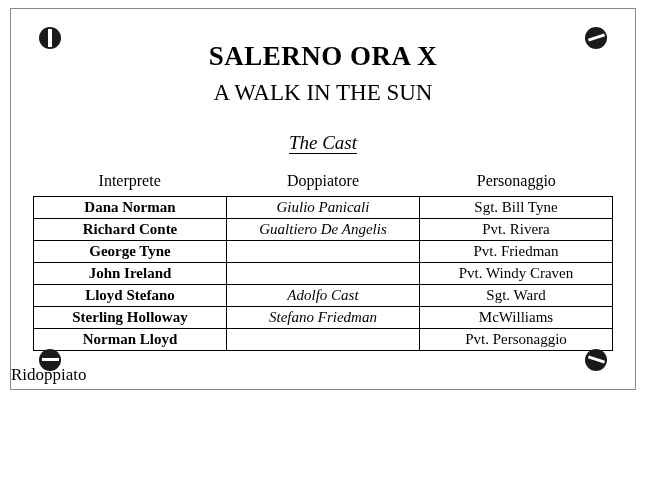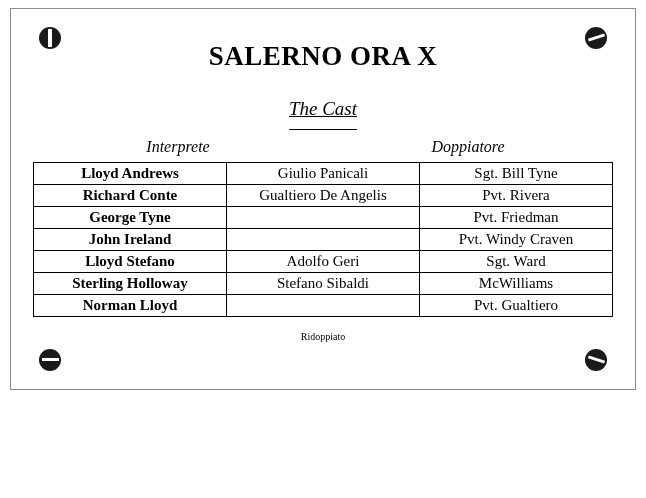--- a/index.html
+++ b/index.html
@@ -76,57 +76,56 @@
     margin-top: 8px;
   }
   .cast-heading {
     text-align: center;
     font-style: italic;
     font-size: 19px;
     margin-top: 26px;
   }
   .cast-heading span {
     border-bottom: 1px solid #000000;
-    padding-bottom: 10px;
-    text-decoration: underline;
+    padding-bottom: 0;
   }
   .col-headers {
     display: flex;
     margin: 18px 22px 0 22px;
   }
   .col-headers div {
     flex: 1 1 33.333%;
     text-align: center;
-    font-style: italic;
     font-size: 16px;
   }
   table.cast {
     margin: 6px 22px 0 22px;
     width: calc(100% - 44px);
     border-collapse: collapse;
     table-layout: fixed;
   }
   table.cast td {
     border: 1px solid #000000;
     height: 21px;
     text-align: center;
     font-size: 15px;
     padding: 0 2px;
   }
   td.interprete {
     font-weight: bold;
   }
   td.doppiatore {
+    font-style: italic;
   }
   td.personaggio {
     font-weight: normal;
   }
   .footer-note {
-    text-align: center;
-    font-size: 10px;
+    text-align: left;
+    font-size: 17px;
     margin-top: 14px;
   }
 </style>
 </head>
 <body>
 
 <div class="page">
   <div class="sheet">
 
     <div class="screw tl">
@@ -136,64 +135,66 @@
         <div class="slot"></div>
       </div>
     <div class="screw bl">
         <div class="slot"></div>
       </div>
     <div class="screw br">
         <div class="slot"></div>
       </div>
 
     <div class="title-main">SALERNO ORA X</div>
+    <div class="title-sub">A WALK IN THE SUN</div>
 
     <div class="cast-heading"><span>The Cast</span></div>
 
     <div class="col-headers">
       <div>Interprete</div>
       <div>Doppiatore</div>
+      <div>Personaggio</div>
     </div>
 
     <table class="cast">
       <tbody>
         <tr>
-          <td class="interprete">Lloyd Andrews</td>
+          <td class="interprete">Dana Norman</td>
           <td class="doppiatore">Giulio Panicali</td>
           <td class="personaggio">Sgt. Bill Tyne</td>
         </tr>
         <tr>
           <td class="interprete">Richard Conte</td>
           <td class="doppiatore">Gualtiero De Angelis</td>
           <td class="personaggio">Pvt. Rivera</td>
         </tr>
         <tr>
           <td class="interprete">George Tyne</td>
           <td class="doppiatore"></td>
           <td class="personaggio">Pvt. Friedman</td>
         </tr>
         <tr>
           <td class="interprete">John Ireland</td>
           <td class="doppiatore"></td>
           <td class="personaggio">Pvt. Windy Craven</td>
         </tr>
         <tr>
           <td class="interprete">Lloyd Stefano</td>
-          <td class="doppiatore">Adolfo Geri</td>
+          <td class="doppiatore">Adolfo Cast</td>
           <td class="personaggio">Sgt. Ward</td>
         </tr>
         <tr>
           <td class="interprete">Sterling Holloway</td>
-          <td class="doppiatore">Stefano Sibaldi</td>
+          <td class="doppiatore">Stefano Friedman</td>
           <td class="personaggio">McWilliams</td>
         </tr>
         <tr>
           <td class="interprete">Norman Lloyd</td>
           <td class="doppiatore"></td>
-          <td class="personaggio">Pvt. Gualtiero</td>
+          <td class="personaggio">Pvt. Personaggio</td>
         </tr>
       </tbody>
     </table>
 
     <div class="footer-note">Ridoppiato</div>
 
   </div>
 </div>
 
 </body></html>

